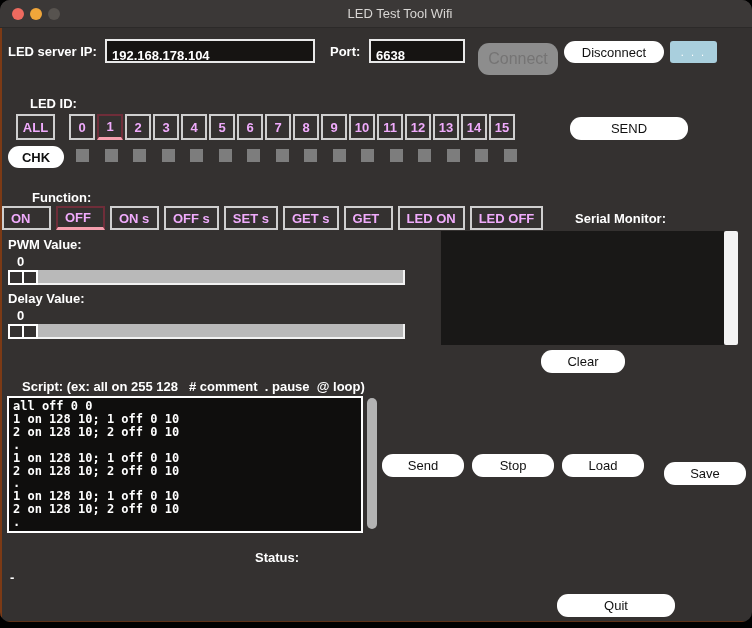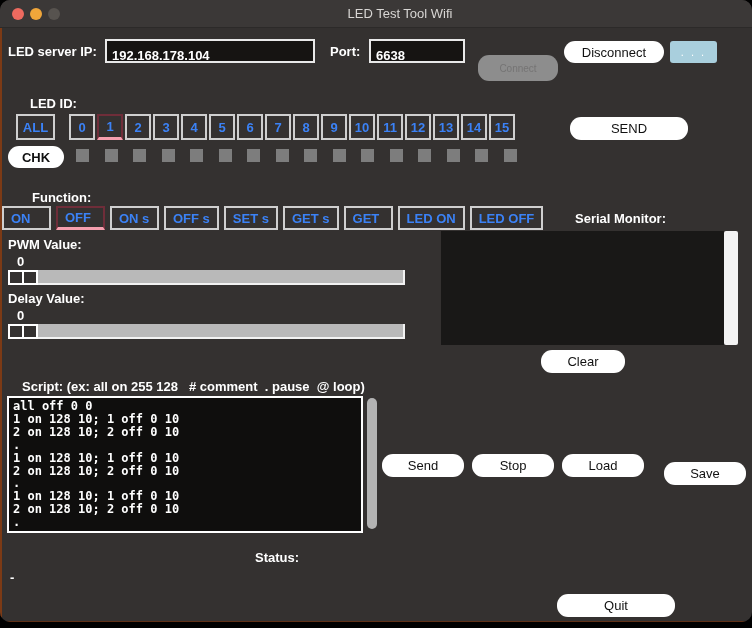--- a/index.html
+++ b/index.html
@@ -22,28 +22,28 @@
 
   .field{position:absolute;height:24px;background:#161412;border:2px solid #e9e9e9;
          color:#fff;font-size:13px;font-weight:700;padding:8px 0 0 5px;
          font-family:"Liberation Sans",sans-serif;outline:none;}
 
   .wbtn{position:absolute;height:22px;background:#ffffff;color:#111;border:none;
         border-radius:11px;font-size:13px;font-family:"Liberation Sans",sans-serif;
         display:flex;align-items:center;justify-content:center;cursor:pointer;}
   .wbtn.tall{height:23px;}
 
-  .btn-connect{position:absolute;left:478px;top:55px;width:80px;height:26px;background:#8d8d8d;
-               color:#757474;border:none;border-radius:11px;font-size:10px;
+  .btn-connect{position:absolute;left:478px;top:43px;width:80px;height:32px;background:#8d8d8d;
+               color:#757474;border:none;border-radius:11px;font-size:16px;
                display:flex;align-items:center;justify-content:center;}
   .btn-options{position:absolute;left:670px;top:41px;width:47px;height:22px;background:#a9cfdd;
                color:#fdfdfd;border:none;border-radius:3px;font-size:11px;letter-spacing:2px;
                display:flex;align-items:center;justify-content:center;cursor:pointer;}
 
-  .sqbtn{height:26px;background:transparent;border:2px solid #cfcfcf;color:#3b82f6;
+  .sqbtn{height:26px;background:transparent;border:2px solid #cfcfcf;color:#f0abfc;
          font-size:13px;font-weight:700;display:flex;align-items:center;justify-content:center;
          cursor:pointer;font-family:"Liberation Sans",sans-serif;padding:0;}
   .sqbtn.selected{border-color:#6f2d39;border-bottom:3px solid #f59fae;}
   .btn-all{position:absolute;left:16px;top:114px;width:39px;}
   .led-row{position:absolute;left:69px;top:114px;display:flex;gap:2px;}
   .led-row .sqbtn{width:26px;}
   .chk-row{position:absolute;left:76px;top:149px;display:flex;gap:15.5px;}
   .chkbox{width:13px;height:13px;background:#7d7d7d;cursor:pointer;}
 
   .fn-row{position:absolute;left:2px;top:206px;display:flex;gap:5px;}

